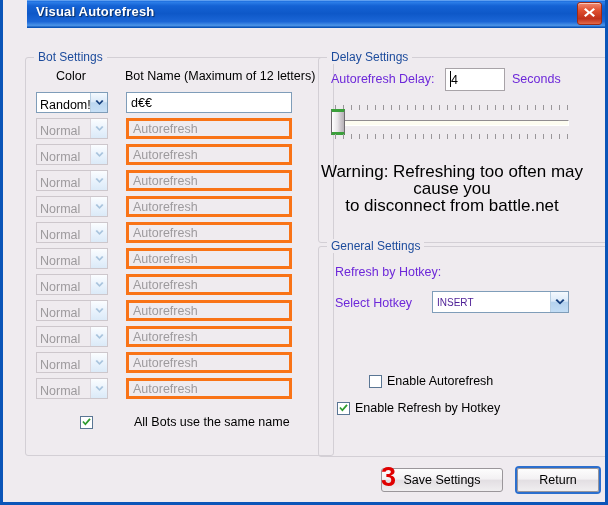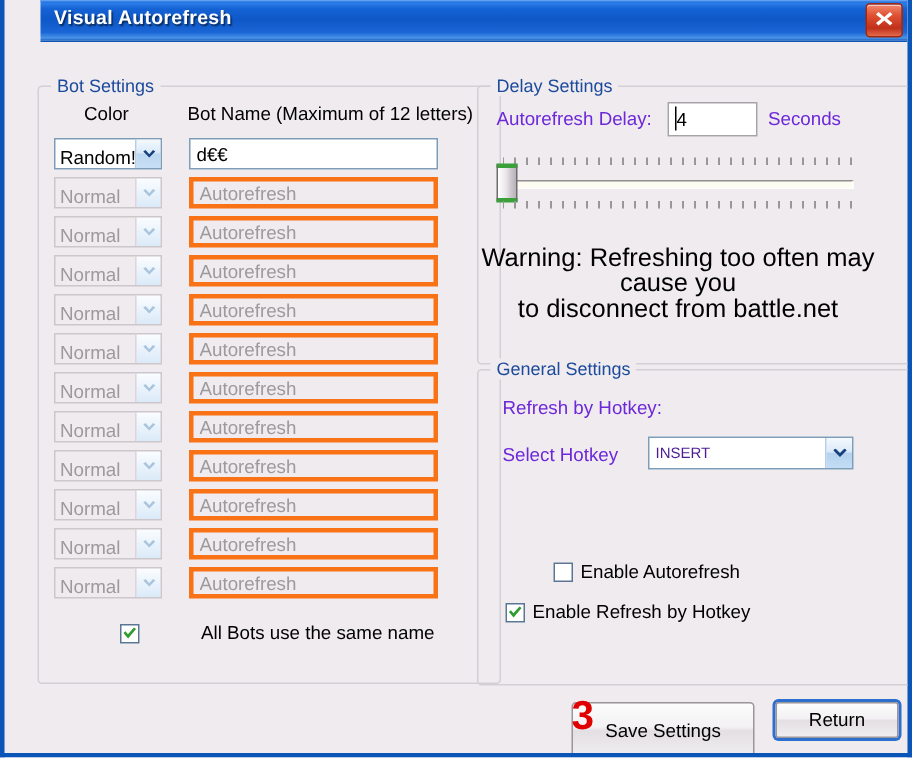--- a/index.html
+++ b/index.html
@@ -320,21 +320,21 @@
     position: absolute;
     box-sizing: border-box;
     font-family: "Liberation Sans", sans-serif;
     font-size: 12.5px;
     color: #000000;
     background: linear-gradient(to bottom, #fdfdfd 0%, #f3f1f3 45%, #e3dfe3 52%, #f0eef0 100%);
     border: 1px solid #9a969a;
     border-radius: 3px;
     cursor: pointer;
   }
-  #btn-save   { left: 378px; top: 468px; width: 122px; height: 37px; }
+  #btn-save   { left: 378px; top: 468px; width: 122px; height: 24px; }
   #btn-return { left: 514px; top: 468px; width: 82px;  height: 24px;
                 border: 1px solid #9a969a;
                 box-shadow: 0 0 0 2px #2c6fce;
                 border-radius: 2px; }
 
   .marker-3 {
     position: absolute;
     left: 378px;
     top: 464px;
     font-family: "Liberation Sans", sans-serif;

